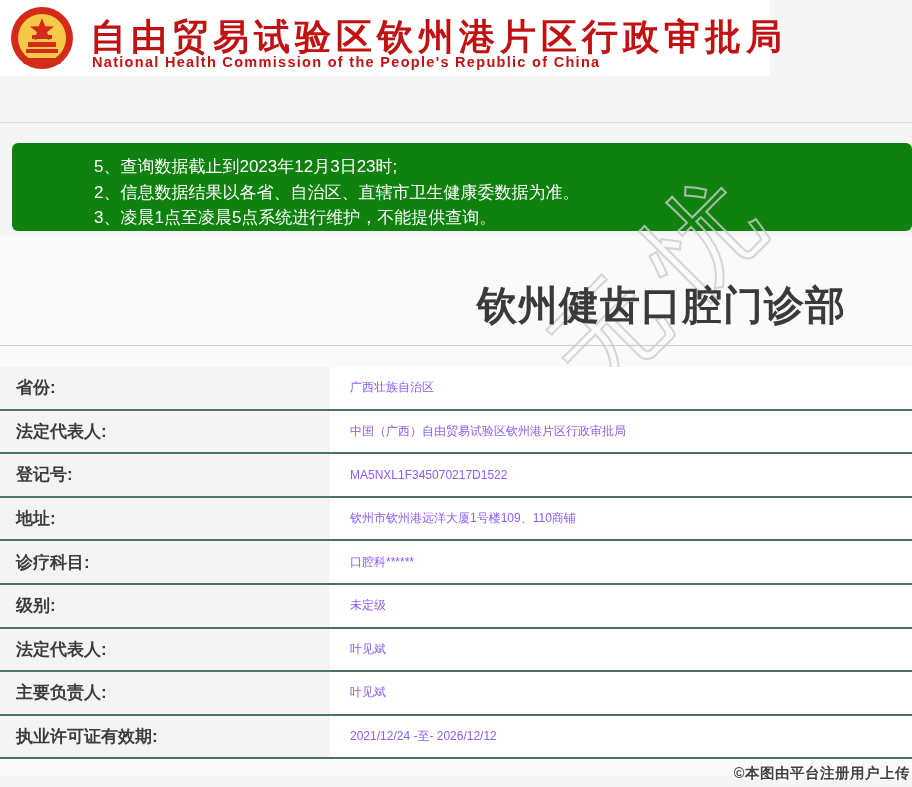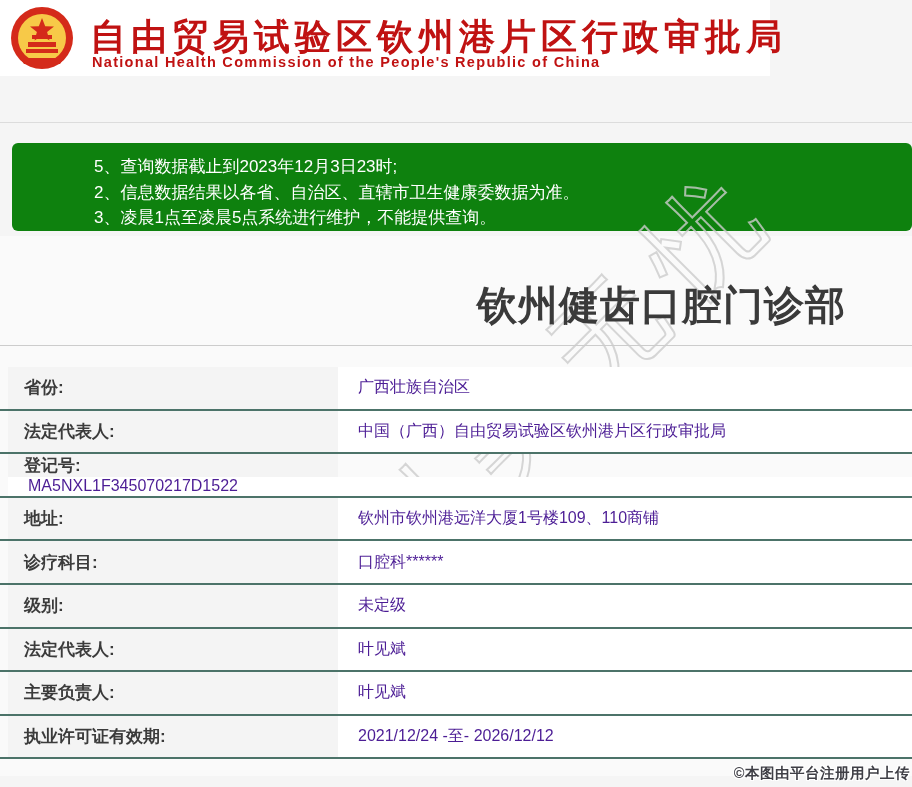--- a/index.html
+++ b/index.html
@@ -43,29 +43,29 @@
   .watermark {
     position:absolute; left:250px; top:300px; width:640px;
     text-align:center; font-size:108px; letter-spacing:26px;
     color:rgba(0,0,0,0); -webkit-text-stroke:2px #cdcdcd;
     transform:rotate(-45deg); transform-origin:center center;
     white-space:nowrap; pointer-events:none; opacity:.8;
   }
   .table-topline { position:absolute; left:0; top:345px; width:912px; height:1px; background:#cccccc; }
   
   .info-table { position:absolute; left:0; top:367px; width:912px; }
-  .row { display:flex; height:43.6px; border-bottom:2px solid #4c7369;padding-left:8px; }
+  .row { display:flex; height:43.6px; border-bottom:2px solid #4c7369; }
   .cell-label {
     width:330px; background:#f4f4f4; display:flex; align-items:center;
     padding-left:16px; font-size:17px; font-weight:bold; color:#3b3b3b;
     white-space:nowrap;
   }
   .cell-value {
     flex:1; background:#ffffff; display:flex; align-items:center;
-    padding-left:20px; font-size:16px; color:#4c1d95; white-space:nowrap;text-align:right;
+    padding-left:20px; font-size:12px; color:#8b5cf6; white-space:nowrap;text-align:right;
   }
   
   .credit {
     position:absolute; right:2px; top:764px;
     font-size:14.5px; font-weight:bold; color:#3f3f46; letter-spacing:0.5px;
     text-shadow:-1px -1px 0 #fff, 1px -1px 0 #fff, -1px 1px 0 #fff, 1px 1px 0 #fff;
     white-space:nowrap;
   }
 </style>
 </head>
@@ -102,21 +102,21 @@
 
   <div class="info-table">
     <div class="row" style="border-bottom-color: rgb(76, 115, 105);">
       <div class="cell-label">省份:</div>
       <div class="cell-value">广西壮族自治区</div>
     </div>
     <div class="row" style="border-bottom-color: rgb(76, 115, 105);">
       <div class="cell-label">法定代表人:</div>
       <div class="cell-value">中国（广西）自由贸易试验区钦州港片区行政审批局</div>
     </div>
-    <div class="row" style="border-bottom-color: rgb(76, 115, 105); flex-direction: column;">
+    <div class="row" style="border-bottom-color: rgb(76, 115, 105);">
       <div class="cell-label">登记号:</div>
       <div class="cell-value">MA5NXL1F345070217D1522</div>
     </div>
     <div class="row" style="border-bottom-color: rgb(76, 115, 105);">
       <div class="cell-label">地址:</div>
       <div class="cell-value">钦州市钦州港远洋大厦1号楼109、110商铺</div>
     </div>
     <div class="row" style="border-bottom-color: rgb(76, 115, 105);">
       <div class="cell-label">诊疗科目:</div>
       <div class="cell-value">口腔科******</div>

